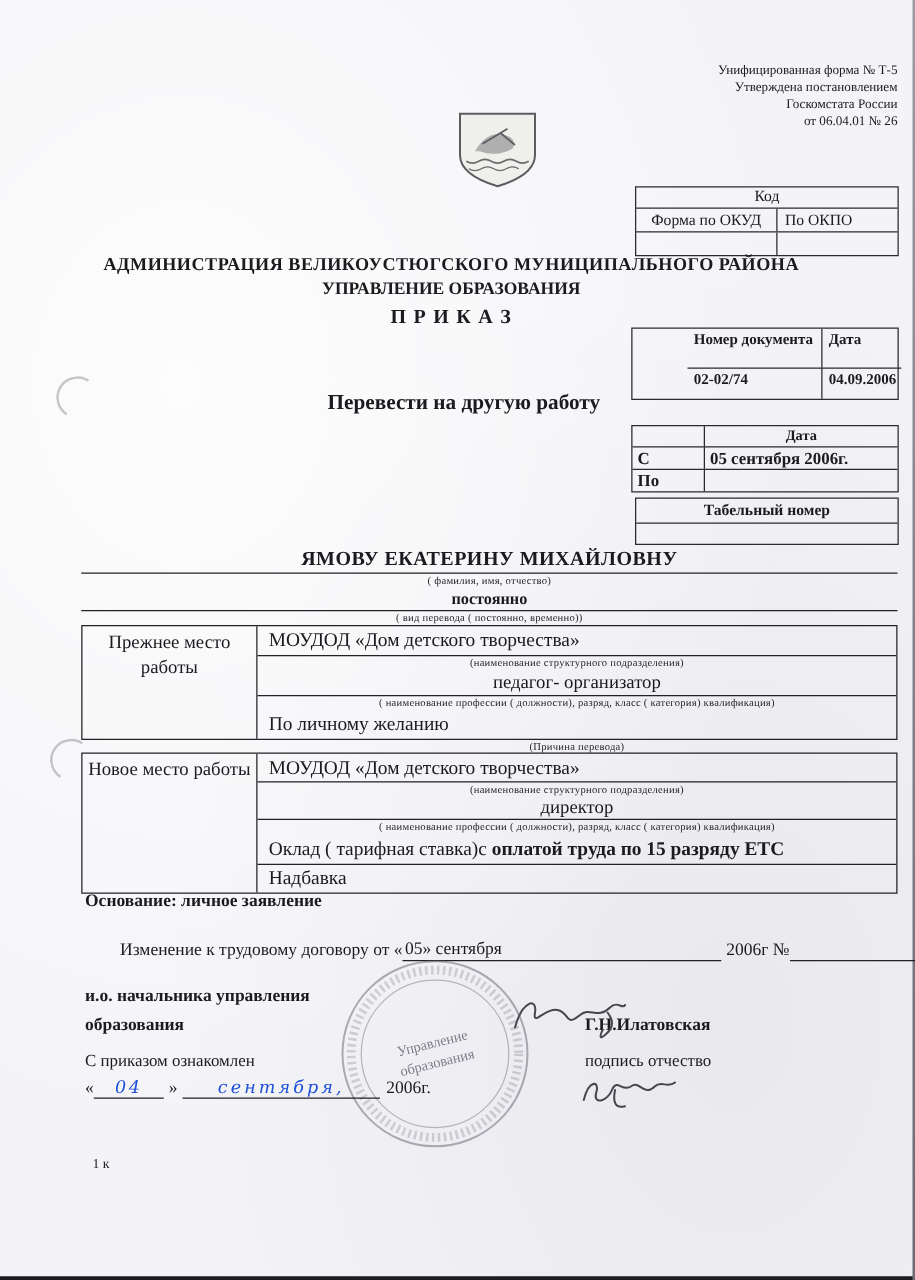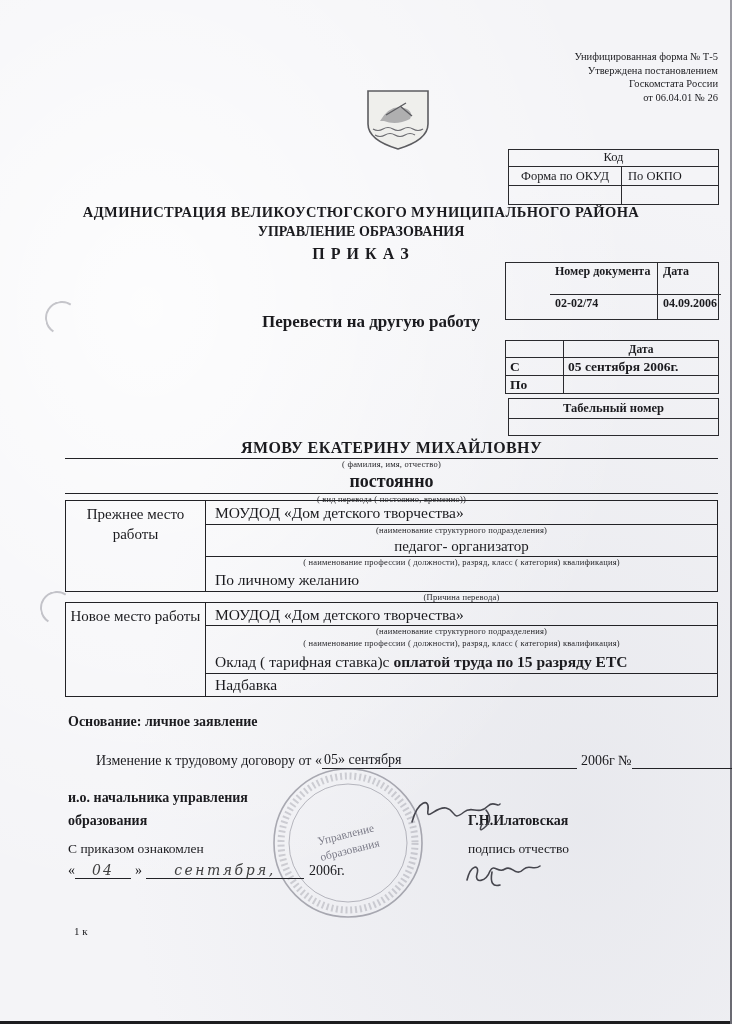--- a/index.html
+++ b/index.html
@@ -53,38 +53,38 @@
   .p-h{font-size:11.5px;height:16px;line-height:16px;}
   .p-r{font-size:13.5px;height:18px;line-height:17px;border-top:1.2px solid #2a2a2e;}
   
   .tabel{left:508px;top:398px;width:209px;}
   .tabel-h{font-size:12.5px;height:19px;line-height:18px;}
   .tabel-v{height:17px;}
   
   .rule-block{left:65px;width:653px;}
   .rule{border-bottom:1.5px solid #222226;}
   .name-line{font-size:16px;letter-spacing:.4px;padding-bottom:1px;}
-  .type-line{font-size:18px;padding-bottom:1px;}
+  .type-line{font-size:13px;padding-bottom:1px;}
   
   .place{left:65px;width:653px;border:1.6px solid #222226;box-sizing:border-box;
          display:grid;grid-template-columns:140px 1fr;}
   .place-label{border-right:1.3px solid #222226;font-size:15px;line-height:20px;
                text-align:center;padding-top:3px;box-sizing:border-box;}
   .place-right > div{box-sizing:border-box;}
   .pr-text{font-size:15.5px;padding-left:9px;}
   .pr-line{border-bottom:1.2px solid #222226;}
   .below-cap{left:205px;width:513px;}
   
   .basis{left:68px;top:714px;font-size:14px;}
   .amend{left:68px;top:752px;width:650px;font-size:14px;display:flex;align-items:flex-end;white-space:nowrap;margin-left:28px;}
   .blank{border-bottom:1.2px solid #222226;display:inline-block;box-sizing:border-box;}
   
   .sgn{font-size:14px;line-height:17px;}
   .plain{font-size:13.5px;}
-  .hand{font-family:"DejaVu Serif",serif;font-style:italic;color:#404040;letter-spacing:2px;}
+  .hand{font-family:"DejaVu Serif",serif;font-style:italic;color:#1d4ed8;letter-spacing:2px;}
   .sig-svg path{fill:none;stroke:#46464e;stroke-width:1.6;stroke-linecap:round;}
   
   .stamp{left:271px;top:766px;width:154px;height:154px;opacity:.85;}
   .footer-note{left:74px;top:925px;font-size:11px;}
 </style>
 </head>
 <body>
 
 <div class="abs edge-bottom"></div>
 <div class="abs edge-right"></div>
@@ -178,20 +178,21 @@
     <div class="pr-text" style="height:22px;line-height:22px;">По личному желанию</div>
   </div>
 </div>
 <div class="abs cap below-cap" style="top:592px;">(Причина перевода)</div>
 
 <div class="abs place" style="top:602px;">
   <div class="place-label">Новое место работы</div>
   <div class="place-right">
     <div class="pr-text pr-line" style="height:23px;line-height:23px;">МОУДОД «Дом детского творчества»</div>
     <div class="cap" style="height:12px;">(наименование структурного подразделения)</div>
+    <div class="pr-line ctr" style="height:18px;line-height:17px;font-size:15px;">директор</div>
     <div class="cap" style="height:12px;">( наименование профессии ( должности), разряд, класс ( категория) квалификация)</div>
     <div class="pr-text pr-line" style="height:24px;line-height:24px;">
       <span>Оклад ( тарифная ставка)с </span><span class="b">оплатой труда по 15 разряду  ЕТС</span>
     </div>
     <div class="pr-text" style="height:22px;line-height:21px;">Надбавка</div>
   </div>
 </div>
 
 <div class="abs basis b">Основание: личное заявление</div>
 

